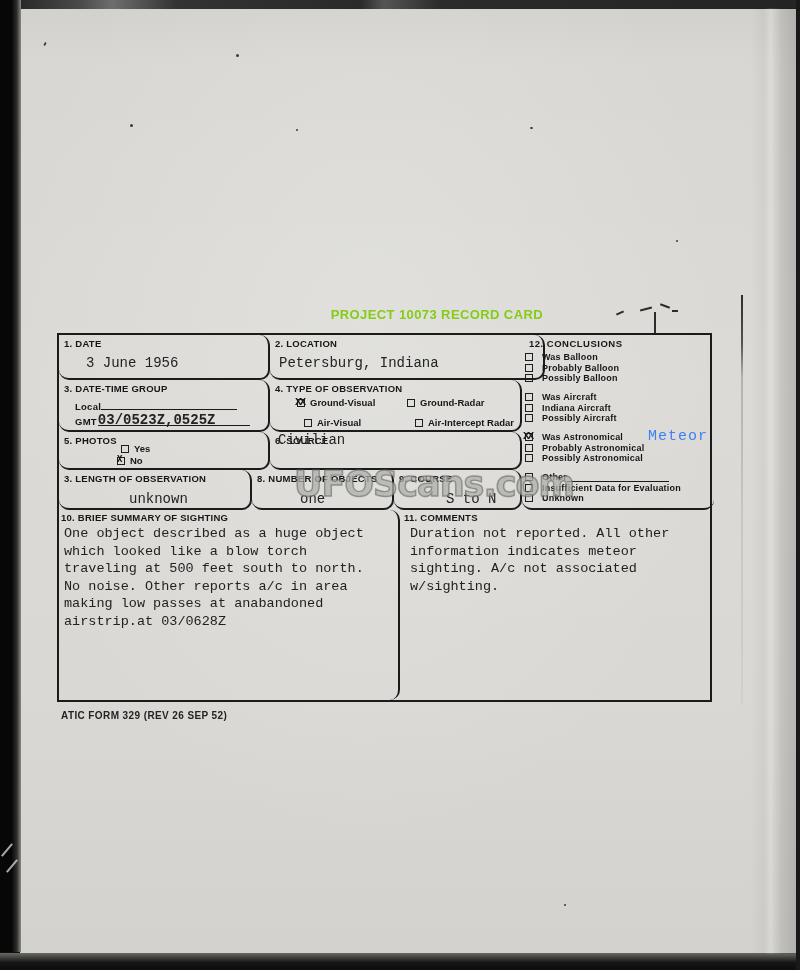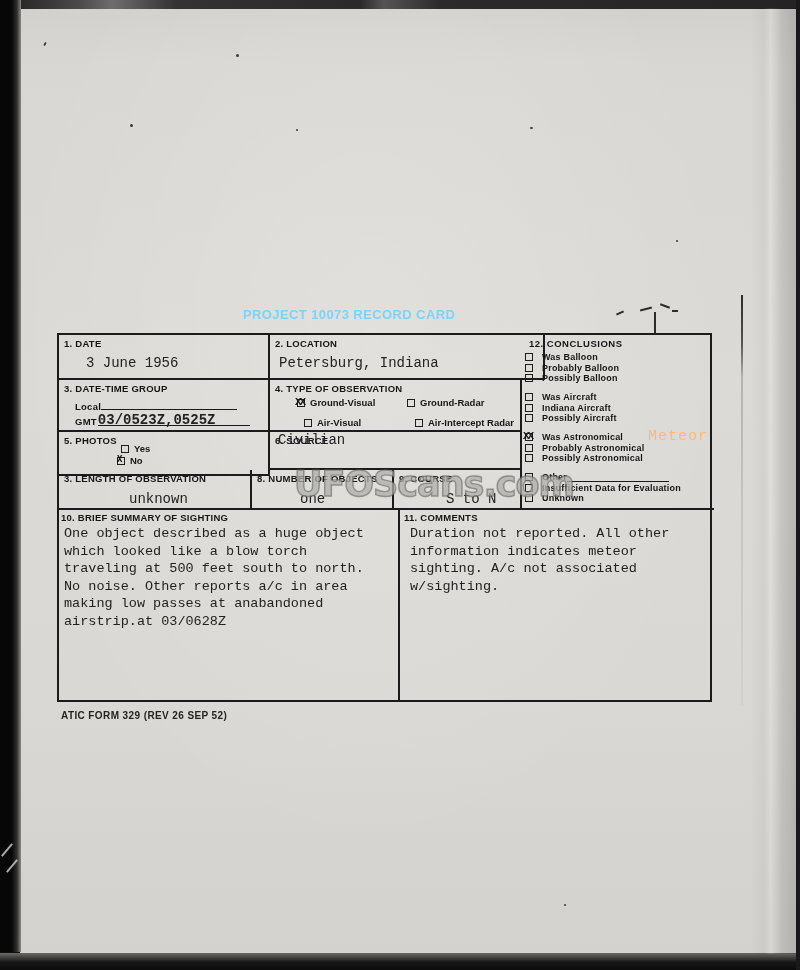--- a/index.html
+++ b/index.html
@@ -25,29 +25,29 @@
   
   .crease{position:absolute;left:741px;top:295px;width:2px;height:410px;
     background:linear-gradient(180deg,rgba(25,25,25,0.9) 0%,rgba(40,40,40,0.75) 12%,rgba(60,60,60,0.25) 20%,rgba(60,60,60,0.12) 55%,rgba(60,60,60,0.05) 100%);}
 
   
   .speck{position:absolute;background:#3a3a38;border-radius:50%;}
   .scribble-stroke{position:absolute;background:#2c2c2a;}
   .slash{position:absolute;width:2px;height:16px;background:rgba(210,210,205,0.8);transform:rotate(40deg);}
 
   
-  .doc-title{position:absolute;left:243px;top:307px;width:300px;text-align:left;
-    font-size:13px;font-weight:bold;letter-spacing:0.4px;color:#7dd3fc;}
+  .doc-title{position:absolute;left:243px;top:307px;width:300px;text-align:right;
+    font-size:13px;font-weight:bold;letter-spacing:0.4px;color:#84cc16;}
   .doc-footer{position:absolute;left:61px;top:710px;font-size:10px;font-weight:bold;
     letter-spacing:0.4px;color:#242424;}
 
   
   .card{position:absolute;left:57px;top:333px;width:655px;height:369px;
     border:2px solid #1b1b1b;box-sizing:border-box;}
-  .cell{position:absolute;box-sizing:border-box;border-color:#1b1b1b;border-style:solid;border-width:0;}
+  .cell{position:absolute;box-sizing:border-box;border-color:#1b1b1b;border-style:solid;border-width:0;border-radius:10px;}
   .lbl{font-size:9.5px;font-weight:bold;letter-spacing:0.25px;color:#161616;white-space:nowrap;}
   .cell-lbl{position:absolute;left:5px;top:3px;}
   .typed{font-family:"Liberation Mono","DejaVu Sans Mono",monospace;color:#222;
     font-size:14px;white-space:pre-line;}
   .uline{display:inline-block;border-bottom:1.5px solid #1b1b1b;vertical-align:baseline;}
 
   
   .cb{display:inline-block;position:relative;width:6px;height:6px;border:1.2px solid #1d1d1d;
     vertical-align:middle;margin-right:5px;flex:none;}
   .cbmark{position:absolute;left:-3px;top:-4px;font-family:"Liberation Mono","DejaVu Sans Mono",monospace;
@@ -57,21 +57,21 @@
 
   .opt{position:absolute;font-size:9.5px;font-weight:bold;color:#161616;white-space:nowrap;}
 
   
   .c-row{display:flex;align-items:center;height:10.5px;position:relative;}
   .c-row .cb{margin-left:3px;margin-right:9px;}
   .c-label{font-size:9px;font-weight:bold;letter-spacing:0.2px;color:#161616;white-space:nowrap;}
   .c-gap{height:8.5px;}
   .c-underline{display:inline-block;width:102px;border-bottom:1.5px solid #1b1b1b;height:8px;}
   .c-note{position:absolute;left:126px;top:-4px;font-family:"Liberation Mono","DejaVu Sans Mono",monospace;
-    font-size:15px;color:#fdba74;letter-spacing:1px;}
+    font-size:15px;color:#3b82f6;letter-spacing:1px;}
 
   
   .watermark{position:absolute;left:294px;top:464px;z-index:6;
     font-family:"DejaVu Sans",sans-serif;font-weight:bold;font-size:35px;letter-spacing:-1px;
     color:rgba(185,185,180,0.62);-webkit-text-stroke:1.4px rgba(95,95,92,0.55);
     text-shadow:0 0 2px rgba(120,120,118,0.35);}
 </style>
 </head>
 <body>
 
@@ -138,21 +138,21 @@
       <span class="cb"></span><span>Ground-Radar</span>
     </span>
     <span class="opt" style="left:34px;top:37px;">
       <span class="cb"></span><span>Air-Visual</span>
     </span>
     <span class="opt" style="left:145px;top:37px;">
       <span class="cb"></span><span>Air-Intercept Radar</span>
     </span>
   </div>
 
-  <div class="cell" style="left:0;top:97px;width:211px;height:44px;border-right-width:2px;border-bottom-width:2px;">
+  <div class="cell" style="left:0;top:97px;width:211px;height:38px;border-right-width:2px;border-bottom-width:2px;">
     <span class="lbl cell-lbl">5. PHOTOS</span>
     <span class="opt" style="left:62px;top:11px;">
       <span class="cb"></span><span>Yes</span>
     </span>
     <span class="opt" style="left:58px;top:23px;">
       <span class="cb"><span class="cbmark-x">X</span></span><span>No</span>
     </span>
   </div>
 
   <div class="cell" style="left:211px;top:97px;width:252px;height:38px;border-right-width:2px;border-bottom-width:2px;">

